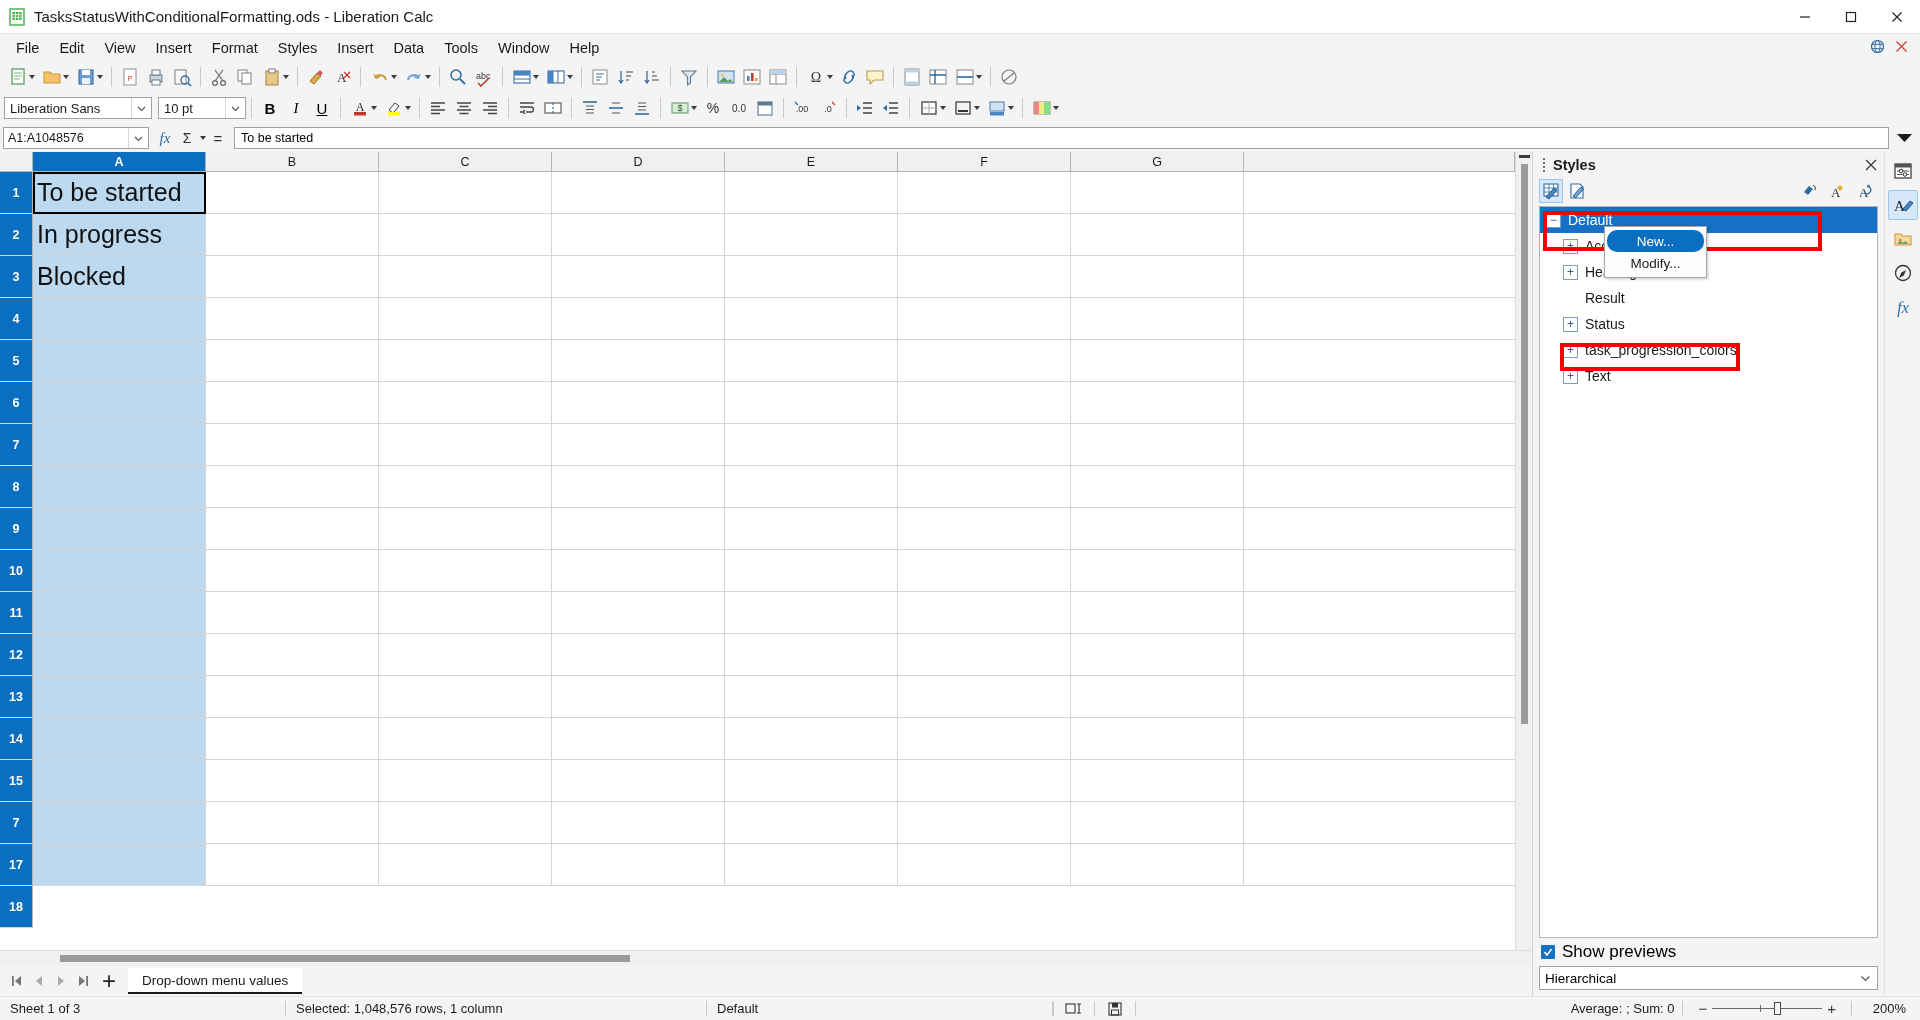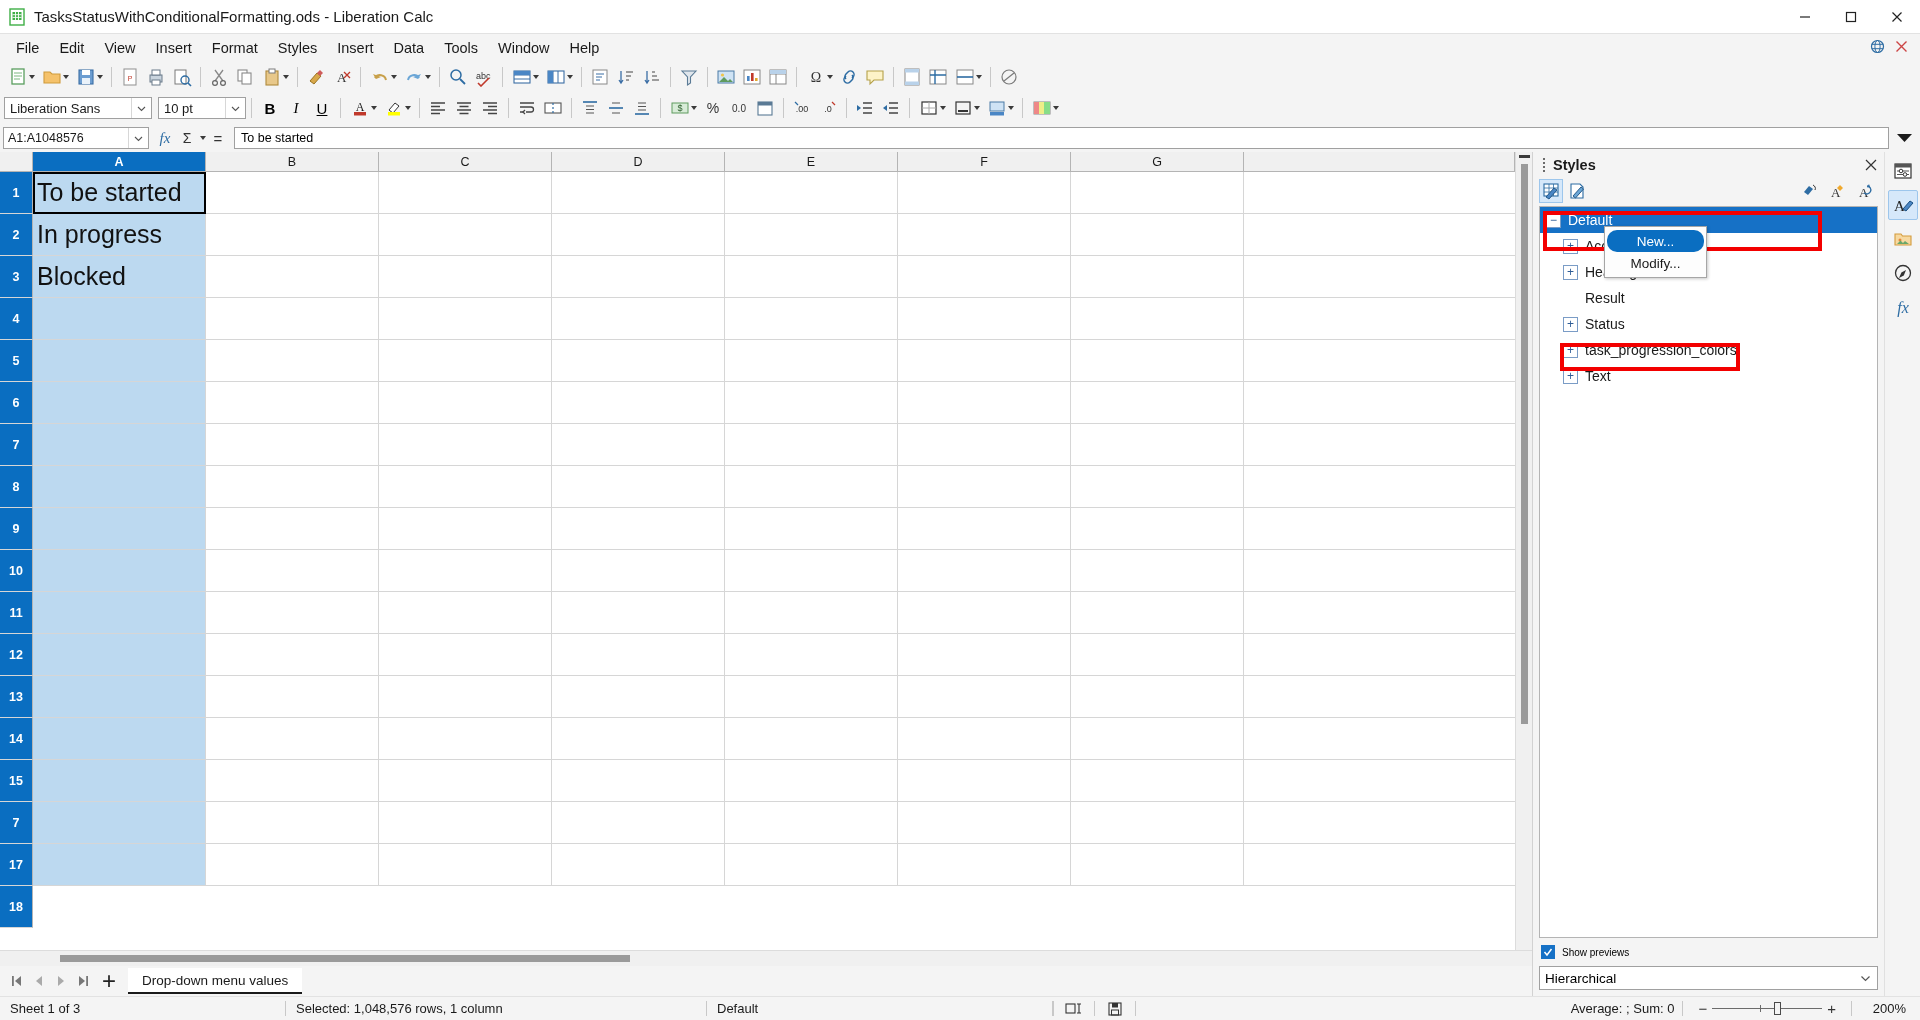--- a/index.html
+++ b/index.html
@@ -993,21 +993,21 @@
           </div>
         </div>
       </div>
 
       <div class="sp-preview">
         <span class="chkbox">
           <svg width="10" height="10">
               <path d="M1.5 5l2.5 3 4.5-6" fill="none" stroke="#fff" stroke-width="1.5"></path>
             </svg>
         </span>
-        <span style="font-size:10px;">Show previews</span>
+        <span style="font-size:17px;">Show previews</span>
       </div>
       <div class="sp-select">
         <span>Hierarchical</span>
         <span class="arrow">
           <svg width="11" height="11">
               <path d="M1.5 3.5L5.5 7.5 9.5 3.5" fill="none" stroke="#555" stroke-width="1.2"></path>
             </svg>
         </span>
       </div>
     </div>

